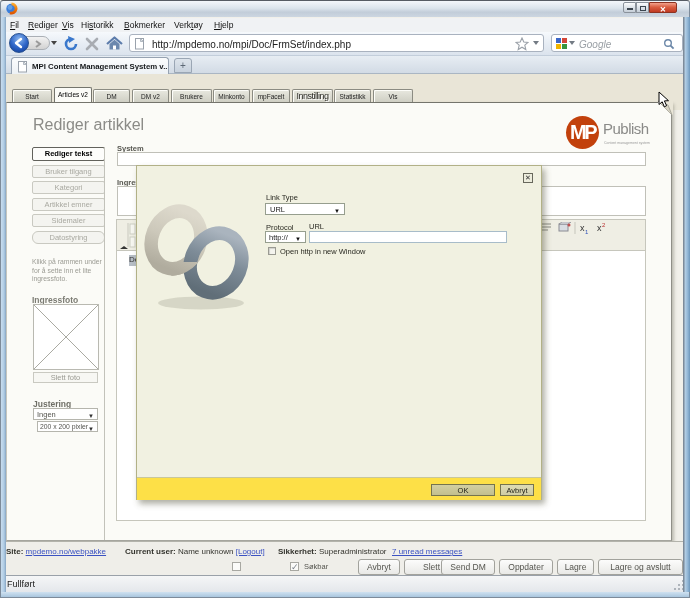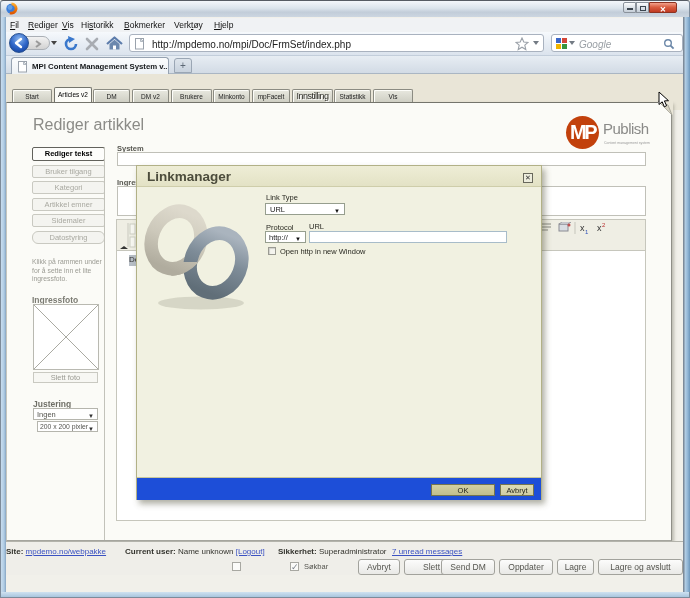--- a/index.html
+++ b/index.html
@@ -50,21 +50,21 @@
 #tittel-i{left:117px;top:152px;width:529px;height:14px;background:#fff;border:1px solid #c0c0b8;}
 #ingress-l{left:117px;top:178px;font-size:7.5px;font-weight:bold;color:#55554f;}
 #ingress-i{left:117px;top:186px;width:529px;height:30px;background:#fff;border:1px solid #c0c0b8;}
 #edit-tool{left:116px;top:219px;width:530px;height:32px;background:#efeee4;border:1px solid #c6c6bc;}
 #edit-body{left:116px;top:251px;width:530px;height:270px;background:#fff;border:1px solid #c6c6bc;border-top:none;}
 
 #dlg{left:136px;top:165px;width:406px;height:335px;background:#f1f1e1;border:1px solid #b2b187;box-shadow:3px 4px 6px rgba(80,80,55,.45);z-index:10;}
 #dlg-title{left:0;top:0;width:100%;height:21px;background:linear-gradient(#eeedd6,#e3e2c5);border-bottom:1px solid #cecdaa;}
 #dlg-title b{position:absolute;left:10px;top:3px;font-size:13.5px;color:#4c4c3c;}
 #dlg-close{left:386px;top:7px;width:10px;height:10px;background:#ececdc;border:1px solid#68685c;color:#333;font-size:7px;line-height:8px;text-align:center;}
-#dlg-bot{left:0;top:311px;width:100%;height:23px;background:#1d4ed8;border-top:1px solid #c8c79c;}
+#dlg-bot{left:0;top:311px;width:100%;height:23px;background:#fde047;border-top:1px solid #c8c79c;}
 #ok-btn{left:294px;top:6px;width:64px;height:12px;background:linear-gradient(#d2cfa2,#c2bf8e);border:1px solid #74744e;font-size:7.5px;color:#22221a;text-align:center;line-height:11px;}
 #avbryt-btn{left:363px;top:6px;width:34px;height:12px;background:linear-gradient(#dddbb4,#cfcda4);border:1px solid #74744e;font-size:7.5px;color:#22221a;text-align:center;line-height:11px;}
 .dlbl{position:absolute;font-size:7.5px;color:#2a2a22;white-space:nowrap;}
 .dsel{position:absolute;background:#fff;border:1px solid #969e8e;font-size:7.5px;color:#222;white-space:nowrap;}
 .dsel i{font-style:normal;position:absolute;right:4px;top:2px;color:#111;font-size:6px;}
 #url-input{left:172px;top:65px;width:198px;height:12px;background:#fff;border:1px solid #a8bcc9;}
 #dlg-cb{left:131px;top:81px;width:8px;height:8px;background:#f4f4ee;border:1px solid #9a9a92;box-shadow:inset 1px 1px 1px rgba(0,0,0,.15);}
 
 #footer{left:1px;top:541px;width:688px;height:34px;background:#efeee9;border-top:1px solid #b3b3ab;}
 .f1{position:absolute;top:5px;font-size:8px;color:#33332d;white-space:nowrap;}
@@ -148,23 +148,20 @@
 
   <svg class="abs" style="left:117px;top:221px" width="20" height="32">
     <line x1="11" y1="2" x2="11" y2="26" stroke="#c8c8be" stroke-width="1"></line>
     <rect x="13" y="3" width="5" height="10" fill="#f6f6f0" stroke="#cccdc2" stroke-width="1"></rect>
     <rect x="13" y="16" width="5" height="10" fill="#f6f6f0" stroke="#cccdc2" stroke-width="1"></rect>
     <path d="M3,28 l4,-3 4,3 z" fill="#333"></path>
   </svg>
   <div class="abs" style="left:129px;top:255px;width:8px;height:11px;background:#b6bdc5;color:#333;font-size:8px;">De</div>
 
   <div class="abs" id="dlg">
-    <div class="abs" id="dlg-title">
-        <b>Linkmanager</b>
-      </div>
     <div class="abs" id="dlg-close">✕</div>
     <svg class="abs" style="left:4px;top:30px" width="120" height="116" viewBox="0 0 120 116">
       <defs>
         <linearGradient id="g1" x1="0" y1="0" x2="0" y2="1">
           <stop offset="0" stop-color="#ddd9cc"></stop>
             <stop offset="0.5" stop-color="#ccc8ba"></stop>
             <stop offset="1" stop-color="#b0ac9e"></stop>
         </linearGradient>
         <linearGradient id="g2" x1="0" y1="0" x2="0" y2="1">
           <stop offset="0" stop-color="#aab4be"></stop>
@@ -205,20 +202,33 @@
     <div class="f1" style="left:245px;top:20px;color:#9a9a94;font-size:7.5px;margin-top:40px;">Publiser</div>
     <div class="cb" style="left:289px;color:#7b828b;font-size:9px;line-height:8px;text-align:center;">✓</div>
     <div class="f1" style="left:303px;top:20px;color:#55554f;font-size:7.5px;">Søkbar</div>
     <div class="fbtn" style="left:357px;width:42px;">Avbryt</div>
     <div class="fbtn" style="left:403px;width:55px;">Slett</div>
     <div class="fbtn" style="left:440px;width:54px;">Send DM</div>
     <div class="fbtn" style="left:498px;width:54px;">Oppdater</div>
     <div class="fbtn" style="left:556px;width:37px;">Lagre</div>
     <div class="fbtn" style="left:597px;width:85px;">Lagre og avslutt</div>
   </div>
+  <div class="abs" id="statusbar">
+      <span>Fullført</span>
+    <svg style="position:absolute;right:4px;top:3px" width="12" height="12">
+      <g fill="#9aa0a8">
+          <circle cx="10" cy="2" r="1"></circle>
+          <circle cx="6" cy="6" r="1"></circle>
+          <circle cx="10" cy="6" r="1"></circle>
+          <circle cx="2" cy="10" r="1"></circle>
+          <circle cx="6" cy="10" r="1"></circle>
+          <circle cx="10" cy="10" r="1"></circle>
+        </g>
+    </svg>
+  </div>
 
   <div class="abs" id="titlebar"></div>
   <svg class="abs" style="left:5px;top:2px" width="13" height="13" viewBox="0 0 13 13">
     <defs>
         <linearGradient id="fxg" x1="0" y1="0" x2="0" y2="1">
       <stop offset="0" stop-color="#ffb437"></stop>
           <stop offset="0.55" stop-color="#f07807"></stop>
           <stop offset="1" stop-color="#d94f00"></stop>
     </linearGradient>
       </defs>

